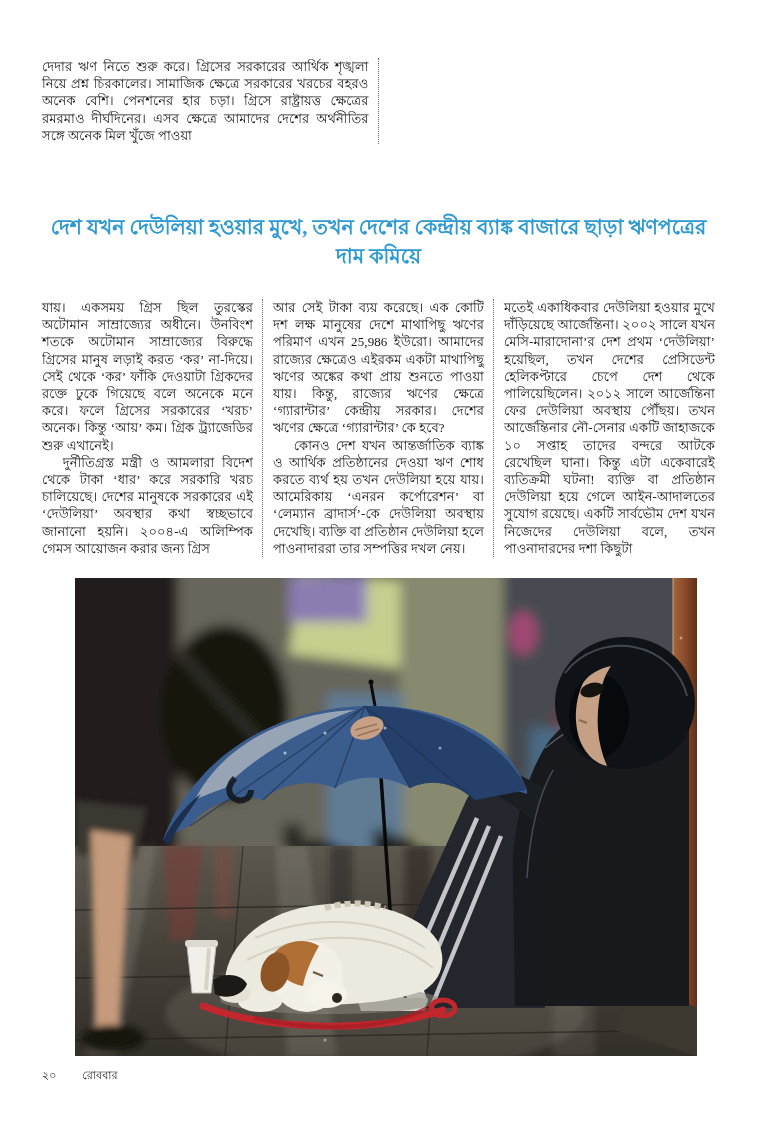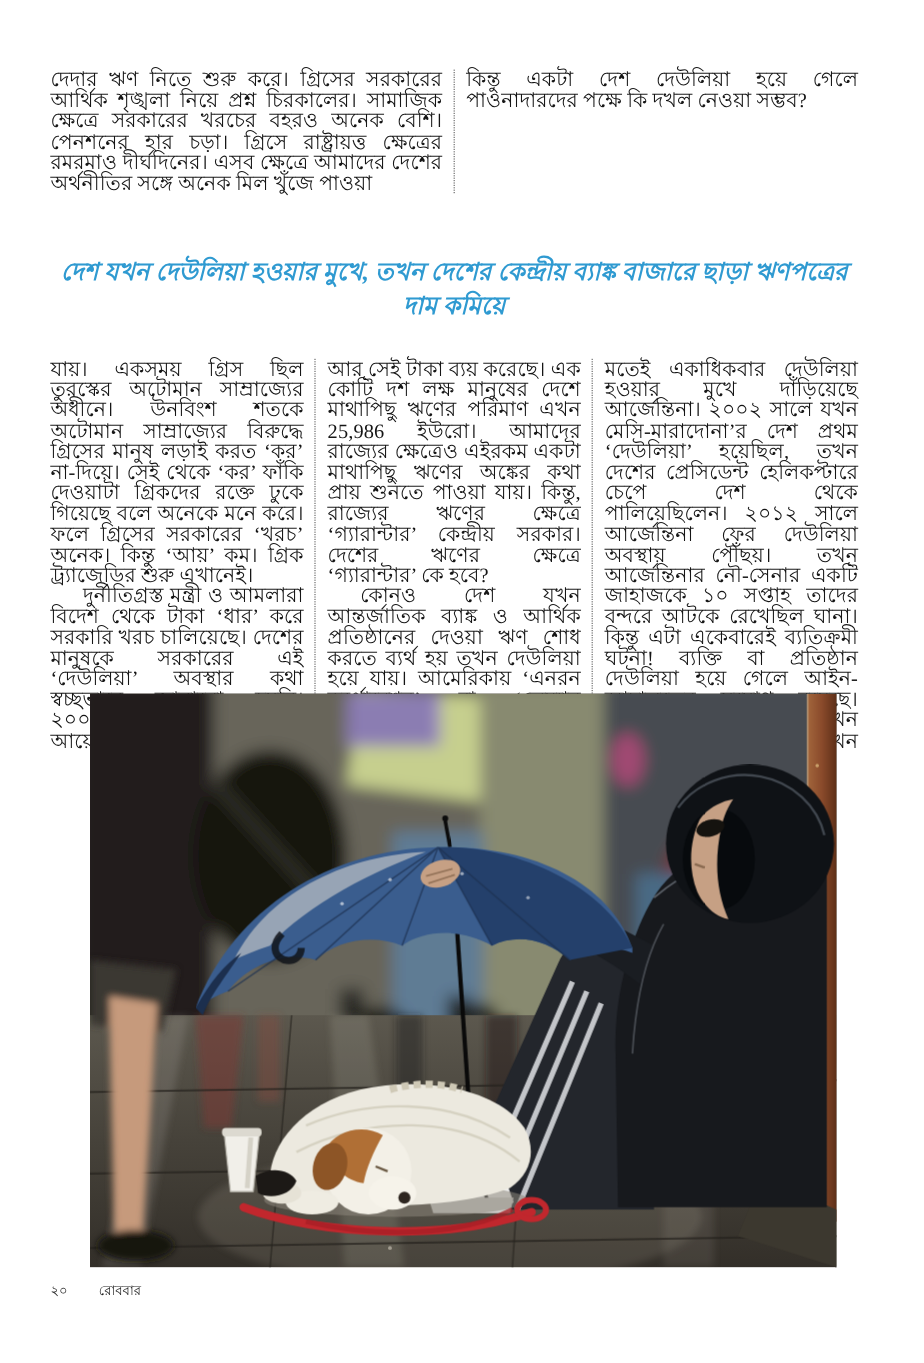--- a/index.html
+++ b/index.html
@@ -22,36 +22,35 @@
   .top-cols{top:58px;}
   .mid-cols{top:299px;}
   .col{flex:1 1 0;min-width:0;}
   .col + .col{
     border-left:1px dotted #6b6b6b;
     margin-left:9px;
     padding-left:10px;
   }
   .col p{
     margin:0;
-    font-size:17px;
+    font-size:13px;
     line-height:17.2px;
     text-align:justify;
     letter-spacing:.1px;
   }
   .col p.indent{text-indent:1.6em;}
 
   
   .quote{
     position:absolute;
     left:42px;top:213px;width:673px;
     text-align:center;
     font-size:20.5px;
     line-height:29px;
     font-weight:bold;
-    font-style:italic;
   }
 
   
   .photo{
     position:absolute;
     left:75px;top:578px;
     width:622px;height:478px;
     overflow:hidden;
     background:#55534b;
   }
@@ -71,21 +70,20 @@
 </head>
 <body>
 
 <div class="page">
 
   <div class="cols top-cols">
     <div class="col">
       <p>দেদার ঋণ নিতে শুরু করে। গ্রিসের সরকারের আর্থিক শৃঙ্খলা নিয়ে প্রশ্ন চিরকালের। সামাজিক ক্ষেত্রে সরকারের খরচের বহরও অনেক বেশি। পেনশনের হার চড়া। গ্রিসে রাষ্ট্রায়ত্ত ক্ষেত্রের রমরমাও দীর্ঘদিনের। এসব ক্ষেত্রে আমাদের দেশের অর্থনীতির সঙ্গে অনেক মিল খুঁজে পাওয়া</p>
     </div>
     <div class="col">
-      <p>কিন্তু একটা দেশ দেউলিয়া হয়ে গেলে পাওনাদারদের পক্ষে কি দখল নেওয়া সম্ভব?</p>
     </div>
   </div>
 
   <div class="quote" style="color:#2f9ad1;">
     <div>দেশ যখন দেউলিয়া হওয়ার মুখে, তখন দেশের কেন্দ্রীয় ব্যাঙ্ক বাজারে ছাড়া ঋণপত্রের দাম কমিয়ে</div>
   </div>
 
   <div class="cols mid-cols">
     <div class="col">
       <p>যায়। একসময় গ্রিস ছিল তুরস্কের অটোমান সাম্রাজ্যের অধীনে। উনবিংশ শতকে অটোমান সাম্রাজ্যের বিরুদ্ধে গ্রিসের মানুষ লড়াই করত ‘কর’ না-দিয়ে। সেই থেকে ‘কর’ ফাঁকি দেওয়াটা গ্রিকদের রক্তে ঢুকে গিয়েছে বলে অনেকে মনে করে। ফলে গ্রিসের সরকারের ‘খরচ’ অনেক। কিন্তু ‘আয়’ কম। গ্রিক ট্র্যাজেডির শুরু এখানেই।</p>

